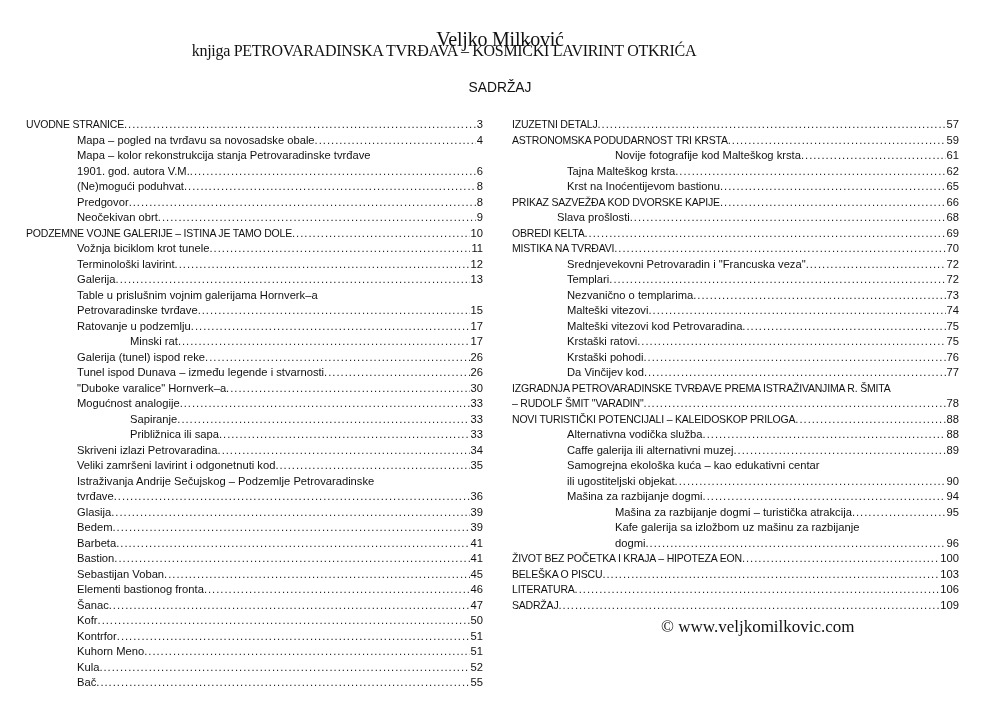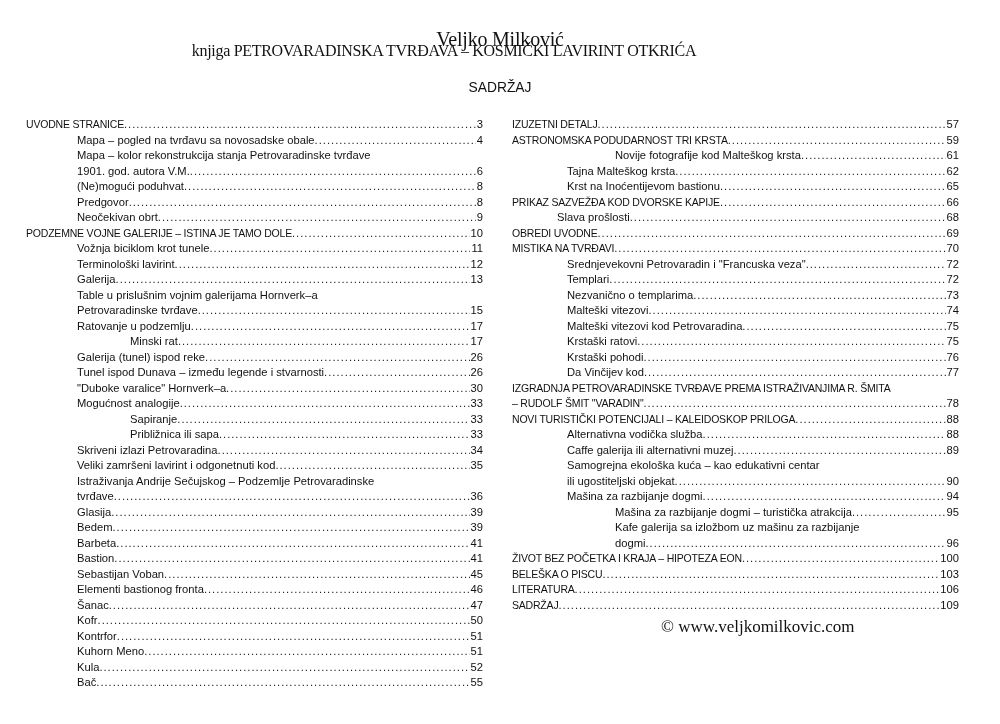--- a/index.html
+++ b/index.html
@@ -274,21 +274,21 @@
       <span class="label">PRIKAZ SAZVEŽĐA KOD DVORSKE KAPIJE</span>
       <span class="leader"></span>
       <span class="page">66</span>
     </div>
     <div class="row r-lvl1b">
       <span class="label">Slava prošlosti</span>
       <span class="leader"></span>
       <span class="page">68</span>
     </div>
     <div class="row top lvl0">
-      <span class="label">OBREDI UVODNE</span>
+      <span class="label">OBREDI KELTA</span>
       <span class="leader"></span>
       <span class="page">69</span>
     </div>
     <div class="row top lvl0">
       <span class="label">MISTIKA NA TVRĐAVI</span>
       <span class="leader"></span>
       <span class="page">70</span>
     </div>
     <div class="row r-lvl1">
       <span class="label">Srednjevekovni Petrovaradin i "Francuska veza"</span>

